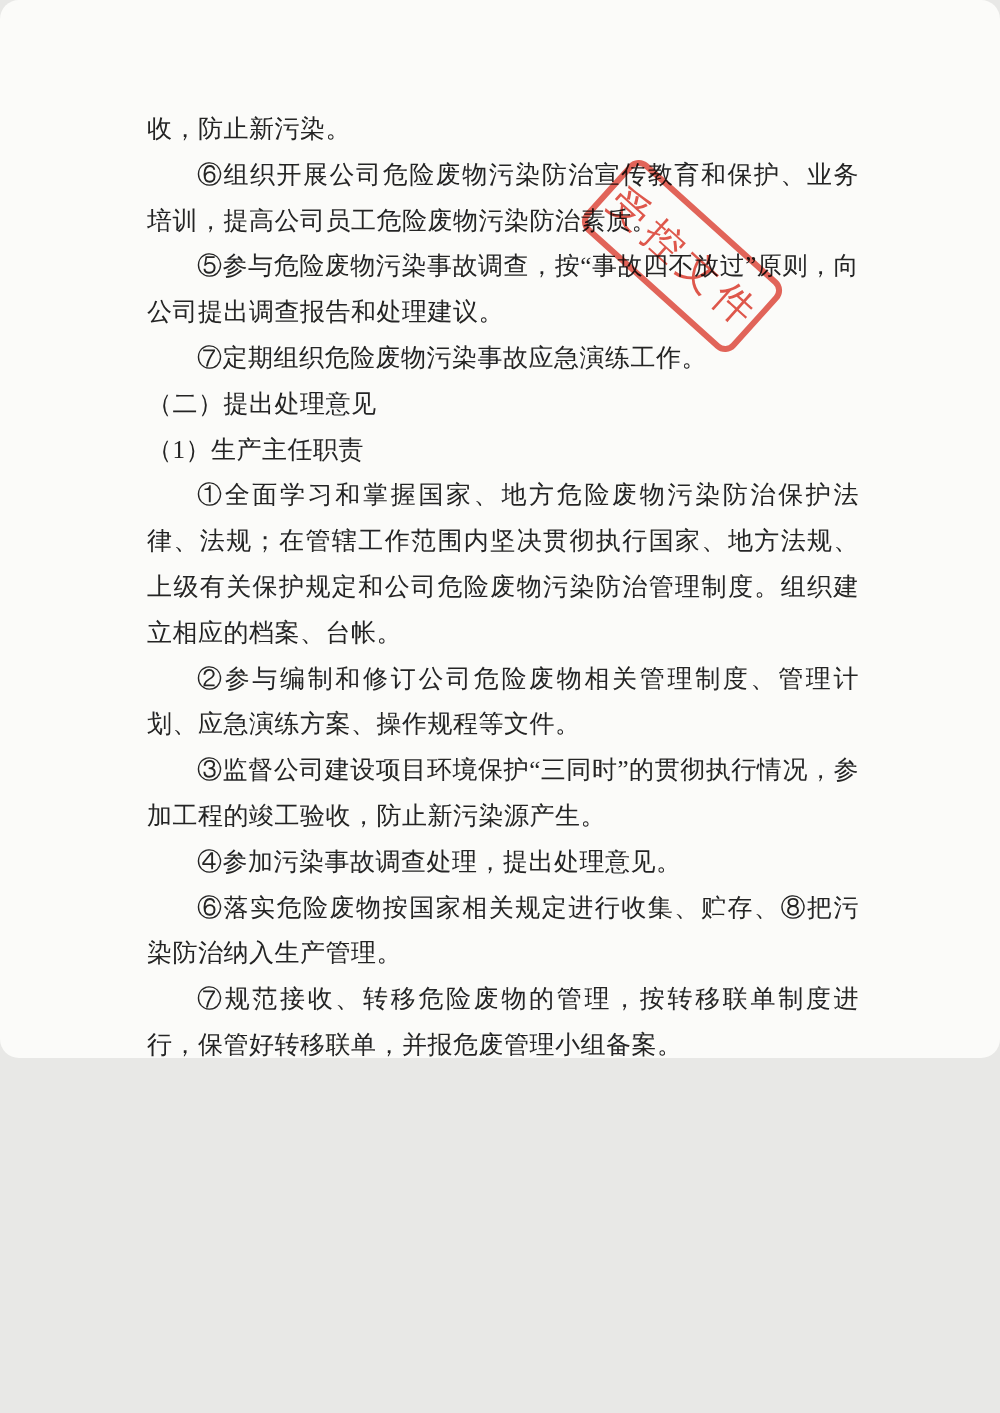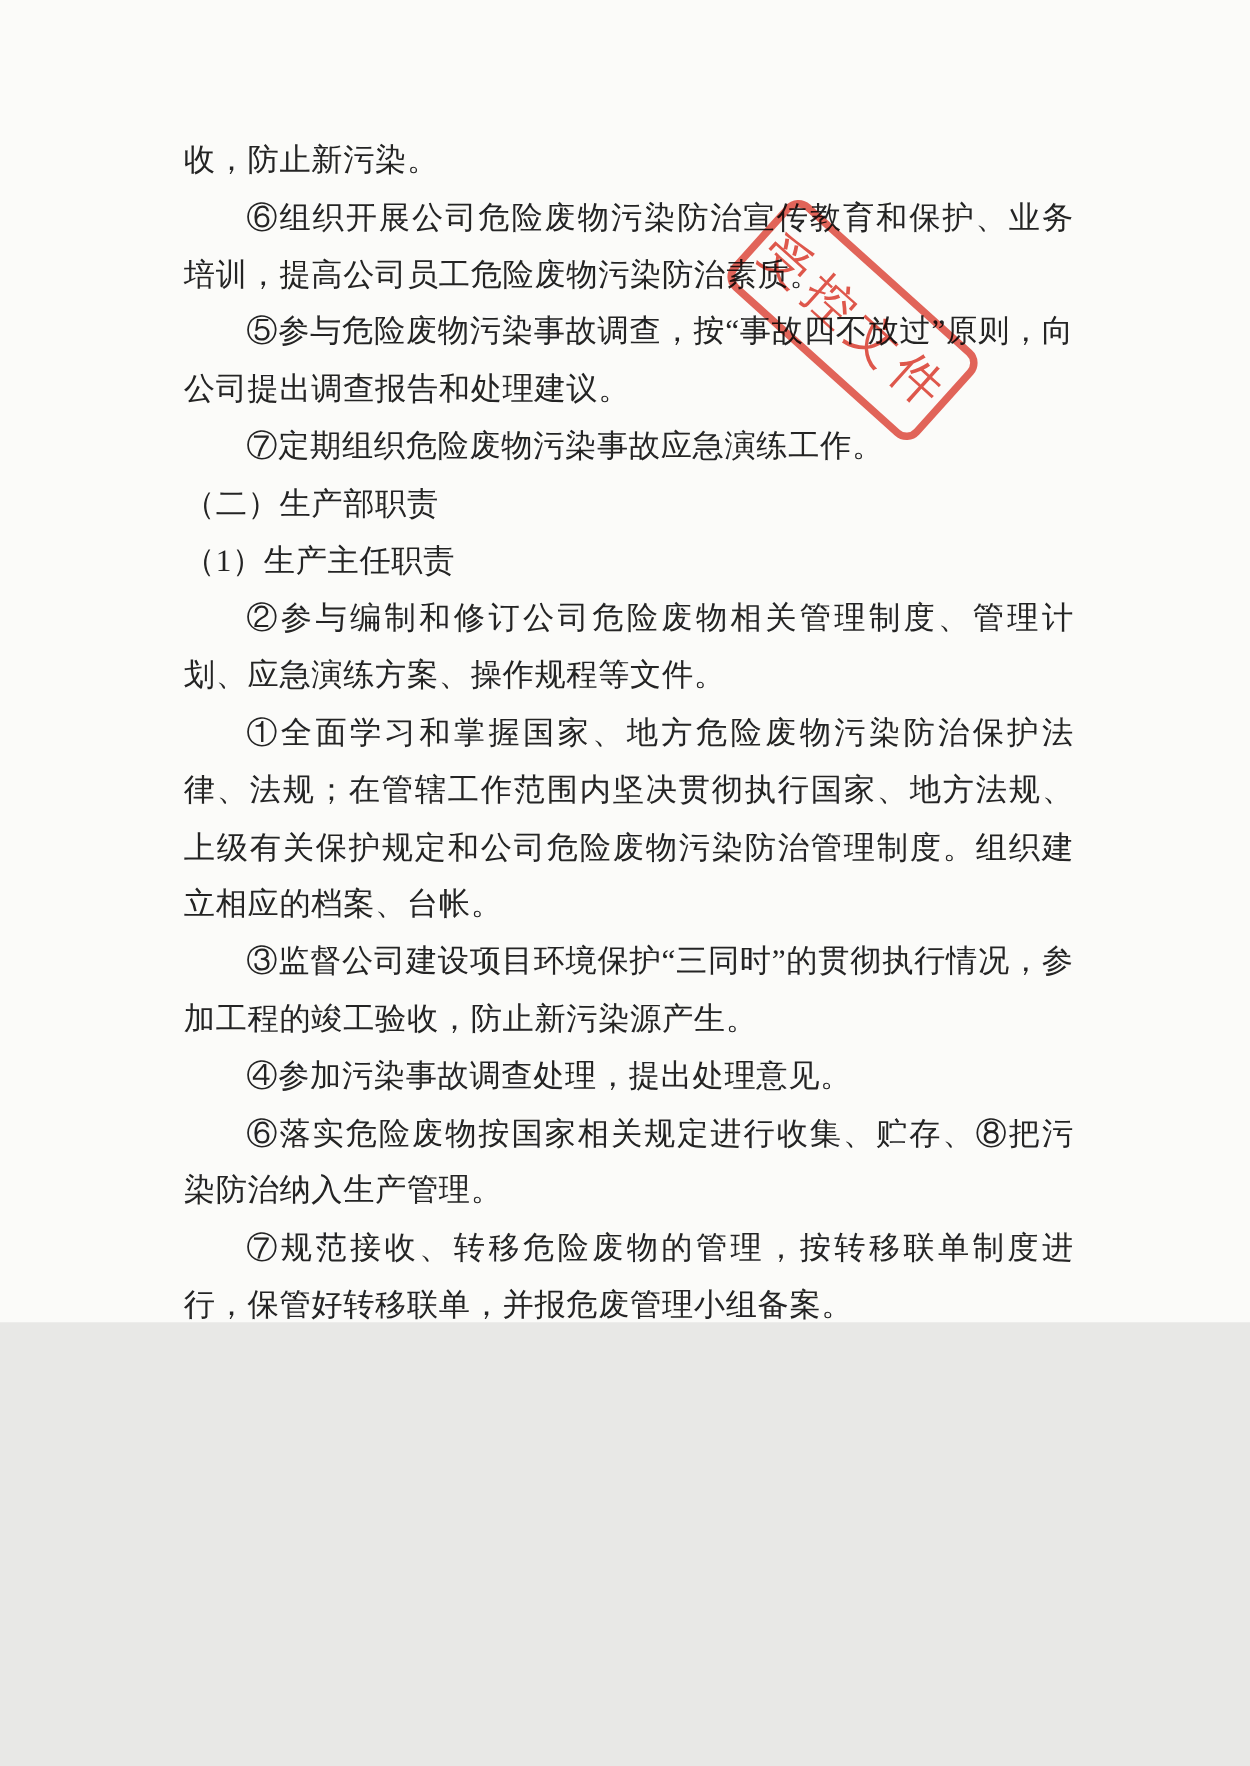--- a/index.html
+++ b/index.html
@@ -9,20 +9,21 @@
   }
   .page {
     position: relative;
     width: 1000px;
     height: 1058px;
     margin: 0 auto;
     background: #fbfbf9;
     color: #242424;
     font-family: "Liberation Serif", "DejaVu Serif", serif;
     overflow: hidden;
+    border-radius: 19px;
   }
   .content {
     position: absolute;
     left: 147px;
     top: 106px;
     width: 712px;
   }
   .para {
     margin: 0;
     font-size: 25px;
@@ -72,24 +73,24 @@
 </head>
 <body>
 
 <div class="page">
 
   <div class="content">
     <p class="para">收，防止新污染。</p>
     <p class="para indent">⑥组织开展公司危险废物污染防治宣传教育和保护、业务培训，提高公司员工危险废物污染防治素质。</p>
     <p class="para indent">⑤参与危险废物污染事故调查，按“事故四不放过”原则，向公司提出调查报告和处理建议。</p>
     <p class="para indent">⑦定期组织危险废物污染事故应急演练工作。</p>
-    <p class="para heading">（二）生产部职责</p>
+    <p class="para heading">（二）提出处理意见</p>
     <p class="para heading">（1）生产主任职责</p>
+    <p class="para indent">①全面学习和掌握国家、地方危险废物污染防治保护法律、法规；在管辖工作范围内坚决贯彻执行国家、地方法规、上级有关保护规定和公司危险废物污染防治管理制度。组织建立相应的档案、台帐。</p>
     <p class="para indent">②参与编制和修订公司危险废物相关管理制度、管理计划、应急演练方案、操作规程等文件。</p>
-    <p class="para indent">①全面学习和掌握国家、地方危险废物污染防治保护法律、法规；在管辖工作范围内坚决贯彻执行国家、地方法规、上级有关保护规定和公司危险废物污染防治管理制度。组织建立相应的档案、台帐。</p>
     <p class="para indent">③监督公司建设项目环境保护“三同时”的贯彻执行情况，参加工程的竣工验收，防止新污染源产生。</p>
     <p class="para indent">④参加污染事故调查处理，提出处理意见。</p>
     <p class="para indent">⑥落实危险废物按国家相关规定进行收集、贮存、⑧把污染防治纳入生产管理。</p>
     <p class="para indent">⑦规范接收、转移危险废物的管理，按转移联单制度进行，保管好转移联单，并报危废管理小组备案。</p>
   </div>
 
   <div class="stamp">
     <span class="stamp-text">受控文件</span>
   </div>
 

